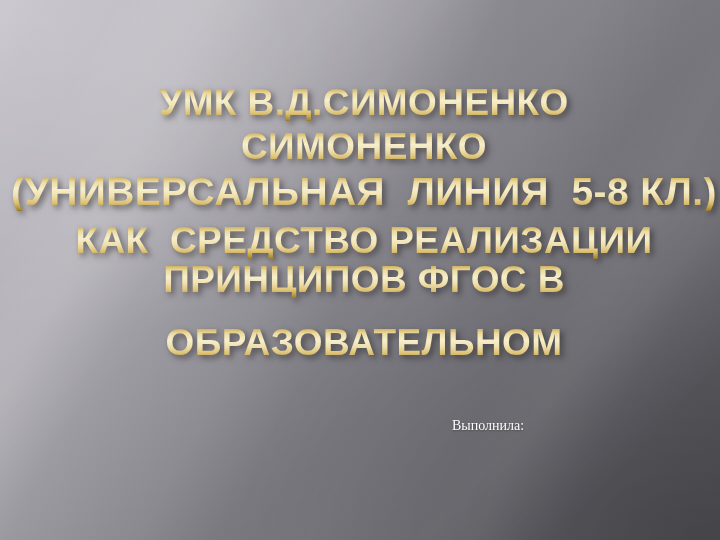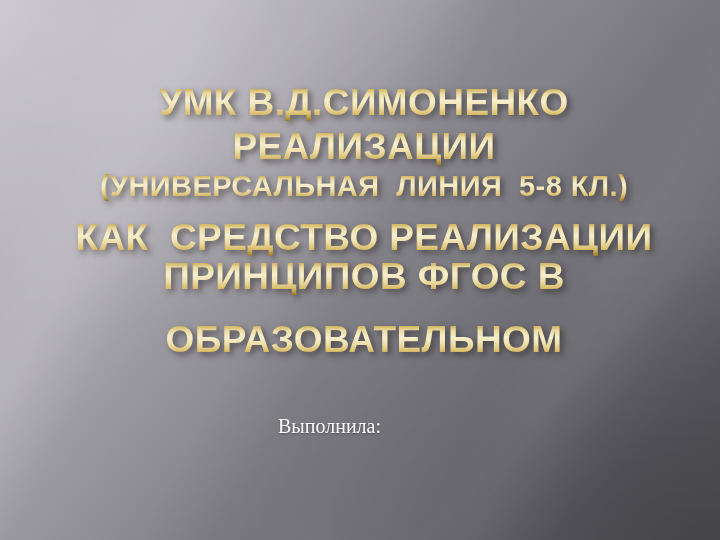--- a/index.html
+++ b/index.html
@@ -105,57 +105,57 @@
         #b08f38 95%,
         #96772a 100%);
     -webkit-background-clip: text;
     background-clip: text;
     -webkit-text-fill-color: transparent;
     filter: drop-shadow(3px 3px 3px rgba(30,26,22,0.55));
     margin: 0;
   }
   .tl-1 { font-size: 37px; margin-bottom: 7px; }
   .tl-2 { font-size: 37px; margin-bottom: 7px; }
-  .tl-3 { font-size: 29px; margin-bottom: 18px; }
+  .tl-3 { font-size: 39px; margin-bottom: 11px; }
   .tl-4 { font-size: 37px; margin-bottom: 2px; }
   .tl-5 { font-size: 37px; margin-bottom: 6px; }
   .tl-6 { font-size: 37px; margin-bottom: 6px; margin-top: 26px; }
   .tl-7 { font-size: 37px; }
 
   
   #subtitle-block {
     position: absolute;
     right: 22px;
     top: 412px;
     width: 420px;
-    text-align: left;
+    text-align: center;
     font-family: "Liberation Serif", serif;
     color: #fdfdfd;
-    font-size: 20px;
+    font-size: 14px;
     line-height: 28.5px;
   }
   .sub-line {
     display: block;
     white-space: pre;
     text-shadow: 0 1px 2px rgba(0,0,0,0.35);
   }
 </style>
 </head>
 <body>
 
 <div id="slide">
 
   <div class="bg-base"></div>
   <div class="bg-streaks"></div>
   <div class="bg-streaks2"></div>
   <div class="bg-vignette"></div>
 
   <div id="title-block">
     <span class="title-line tl-1">УМК В.Д.СИМОНЕНКО</span>
-    <span class="title-line tl-2">РЕАЛИЗАЦИИ</span>
+    <span class="title-line tl-2">СИМОНЕНКО</span>
     <span class="title-line tl-3">(УНИВЕРСАЛЬНАЯ  ЛИНИЯ  5-8 КЛ.)</span>
     <span class="title-line tl-4">КАК  СРЕДСТВО РЕАЛИЗАЦИИ</span>
     <span class="title-line tl-5">ПРИНЦИПОВ ФГОС В</span>
     <span class="title-line tl-6">ОБРАЗОВАТЕЛЬНОМ</span>
   </div>
 
   <div id="subtitle-block">
     <span class="sub-line">Выполнила:</span>
   </div>
 

